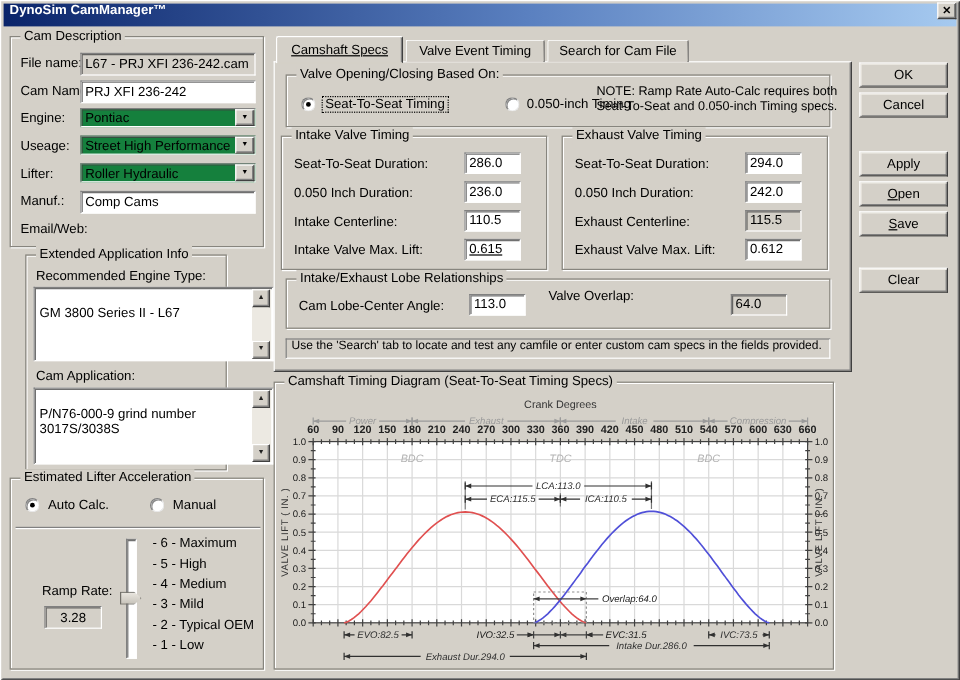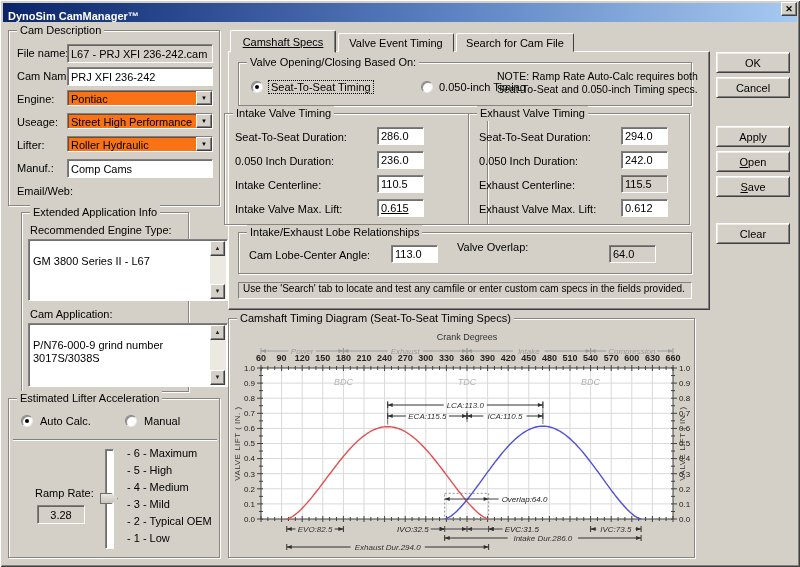--- a/index.html
+++ b/index.html
@@ -7,37 +7,37 @@
   .dialog{
     position:relative;width:800px;height:567px;background:#d4d0c8;
     font-family:"Liberation Sans",sans-serif;font-size:11px;color:#000;
     box-shadow:inset 1px 1px 0 #ffffff, inset -1px -1px 0 #404040,
                inset 2px 2px 0 #d4d0c8, inset -2px -2px 0 #808080;
     overflow:hidden;
   }
   .titlebar{
     position:absolute;left:3px;top:3px;right:3px;height:19px;
     background:linear-gradient(to right,#0a246a,#5a80c0 55%,#a6caf0);
-    display:flex;align-items:flex-end;padding-left:5px;
+    display:flex;align-items:flex-start;padding-left:5px;
   }
   .titlebar .title{color:#fff;font-weight:bold;font-size:11px;}
   .closebtn{
     position:absolute;right:3px;top:2px;width:16px;height:14px;background:#d4d0c8;
     border:1px solid;border-color:#fff #404040 #404040 #fff;
     box-shadow:inset -1px -1px 0 #808080;
     display:flex;align-items:center;justify-content:center;
     font-size:9px;font-weight:bold;line-height:1;
   }
   .group{position:absolute;border:1px solid #87857e;box-shadow:1px 1px 0 #fff, inset 1px 1px 0 #fff;}
   .legend{position:absolute;top:-8px;left:8px;background:#d4d0c8;padding:0 3px;font-size:11px;line-height:15px;white-space:nowrap;}
   .lbl{position:absolute;white-space:nowrap;font-size:11px;}
   .sunken{border:1px solid;border-color:#808080 #fff #fff #808080;box-shadow:inset 1px 1px 0 rgba(64,64,64,.75);background:#fff;}
   input.field{position:absolute;height:19px;font:11px "Liberation Sans",sans-serif;padding:1px 3px;outline:none;}
   .ro{background:#d4d0c8 !important;}
-  .combo{position:absolute;height:16px;background:#f97316;}
+  .combo{position:absolute;height:16px;background:#15803d;}
   .combo-value{position:absolute;left:3px;top:2px;right:18px;font-size:11px;white-space:nowrap;overflow:hidden;}
   .combo-btn{position:absolute;right:0;top:0;bottom:0;width:16px;background:#d4d0c8;
     border:1px solid;border-color:#fff #404040 #404040 #fff;box-shadow:inset -1px -1px 0 #808080;
     display:flex;align-items:center;justify-content:center;font-size:6px;}
   .tbox{position:absolute;background:#fff;font-size:11px;padding:2px 20px 2px 4px;white-space:pre-line;line-height:13px;}
   .vsb{position:absolute;right:1px;top:1px;bottom:1px;width:16px;background:#ece9e2;}
   .sbtn{position:absolute;left:0;width:15px;height:15px;background:#d4d0c8;
     border:1px solid;border-color:#fff #404040 #404040 #fff;box-shadow:inset -1px -1px 0 #808080;
     display:flex;align-items:center;justify-content:center;font-size:6px;color:#202020;}
   .radio{position:absolute;width:12px;height:12px;border-radius:50%;background:#fff;
@@ -156,21 +156,21 @@
   <div class="group" style="left:238px;top:62px;width:454px;height:44px;z-index:3;">
     <span class="legend">Valve Opening/Closing Based On:</span>
     <div class="radio checked" style="left:12px;top:18px;"></div>
     <span class="lbl focusrect" style="left:30px;top:18px;padding:0 2px;">Seat-To-Seat Timing</span>
     <div class="radio" style="left:182px;top:18px;"></div>
     <span class="lbl" style="left:200px;top:18px;">0.050-inch Timing</span>
     <span class="notetext" style="left:258px;top:7px;">NOTE: Ramp Rate Auto-Calc requires both</span>
     <span class="notetext" style="left:258px;top:20px;">Seat-To-Seat and 0.050-inch Timing specs.</span>
   </div>
 
-  <div class="group" style="left:224px;top:113px;width:264px;height:112px;z-index:3;">
+  <div class="group" style="left:234px;top:113px;width:222px;height:112px;z-index:3;">
     <span class="legend">Intake Valve Timing</span>
     <span class="lbl" style="left:10px;top:17px;">Seat-To-Seat Duration:</span>
     <input class="field sunken" style="left: 152px; top: 13px; width: 47px; height: 18px;" value="286.0">
     <span class="lbl" style="left:10px;top:41px;">0.050 Inch Duration:</span>
     <input class="field sunken" style="left: 152px; top: 37px; width: 47px; height: 18px;" value="236.0">
     <span class="lbl" style="left:10px;top:65px;">Intake Centerline:</span>
     <input class="field sunken" style="left: 152px; top: 61px; width: 47px; height: 18px;" value="110.5">
     <span class="lbl" style="left:10px;top:89px;">Intake Valve Max. Lift:</span>
     <input class="field sunken" style="left: 152px; top: 85px; width: 47px; height: 18px; text-decoration: underline;" value="0.615">
   </div>

